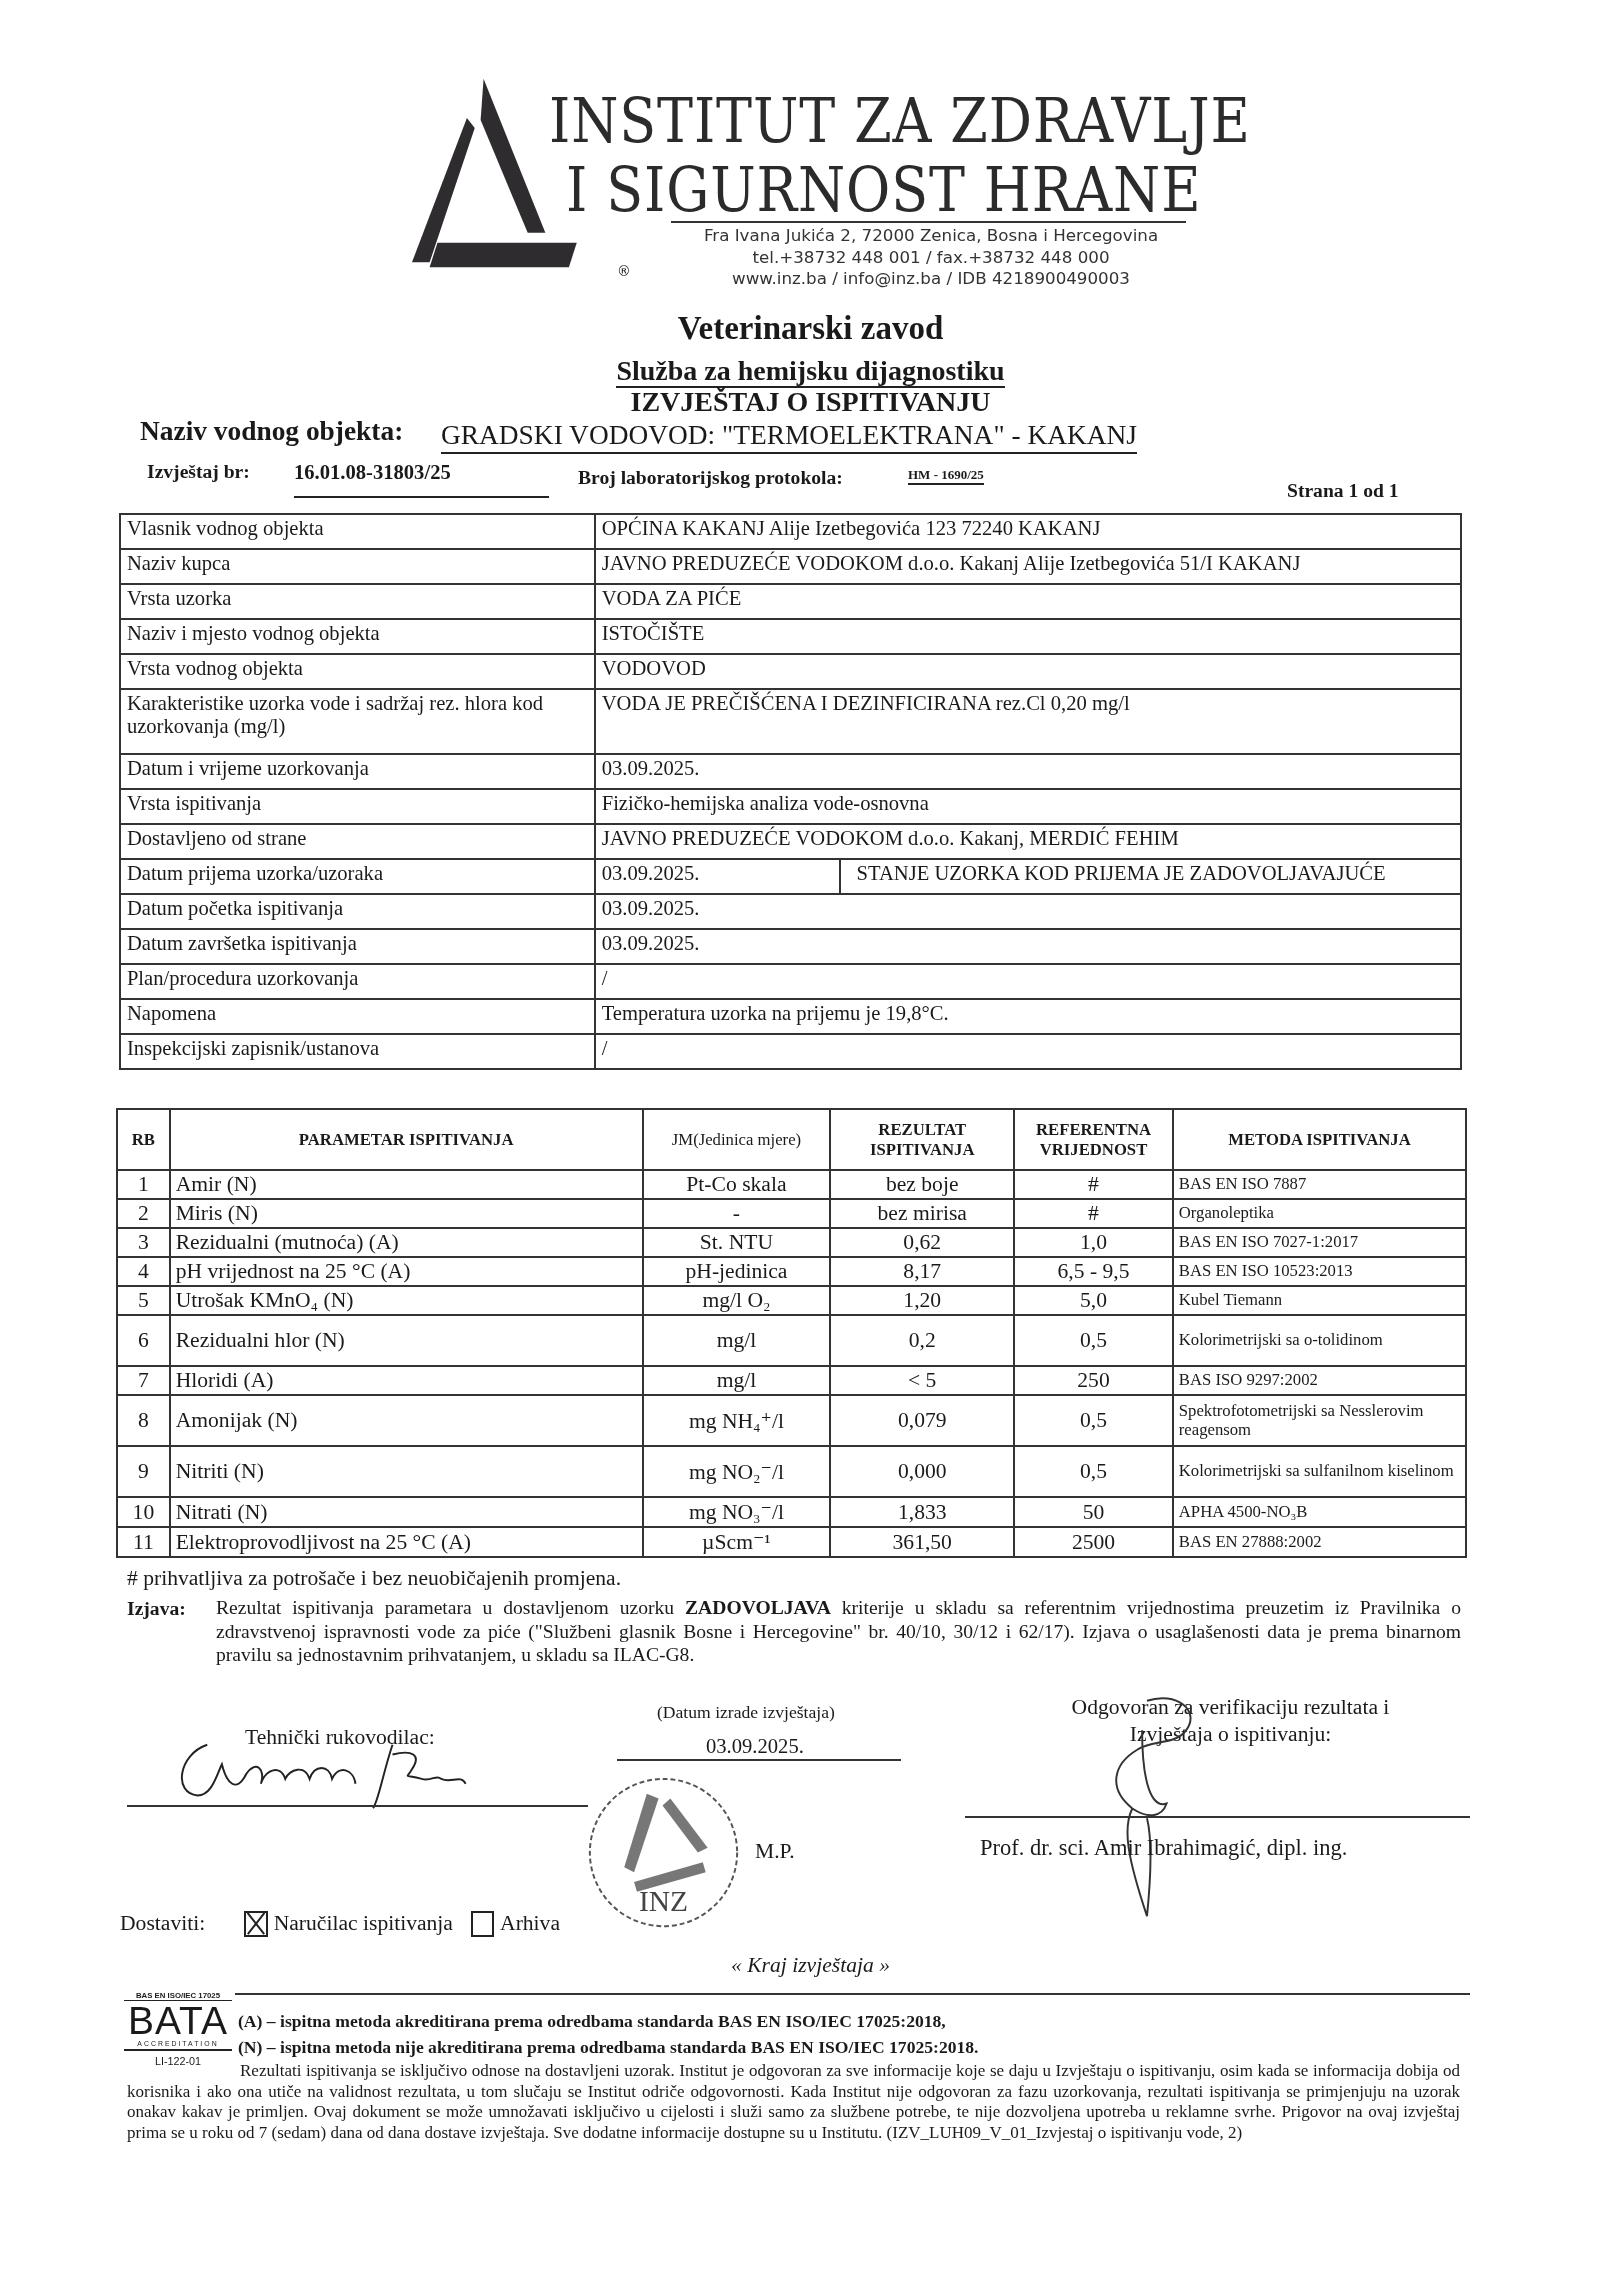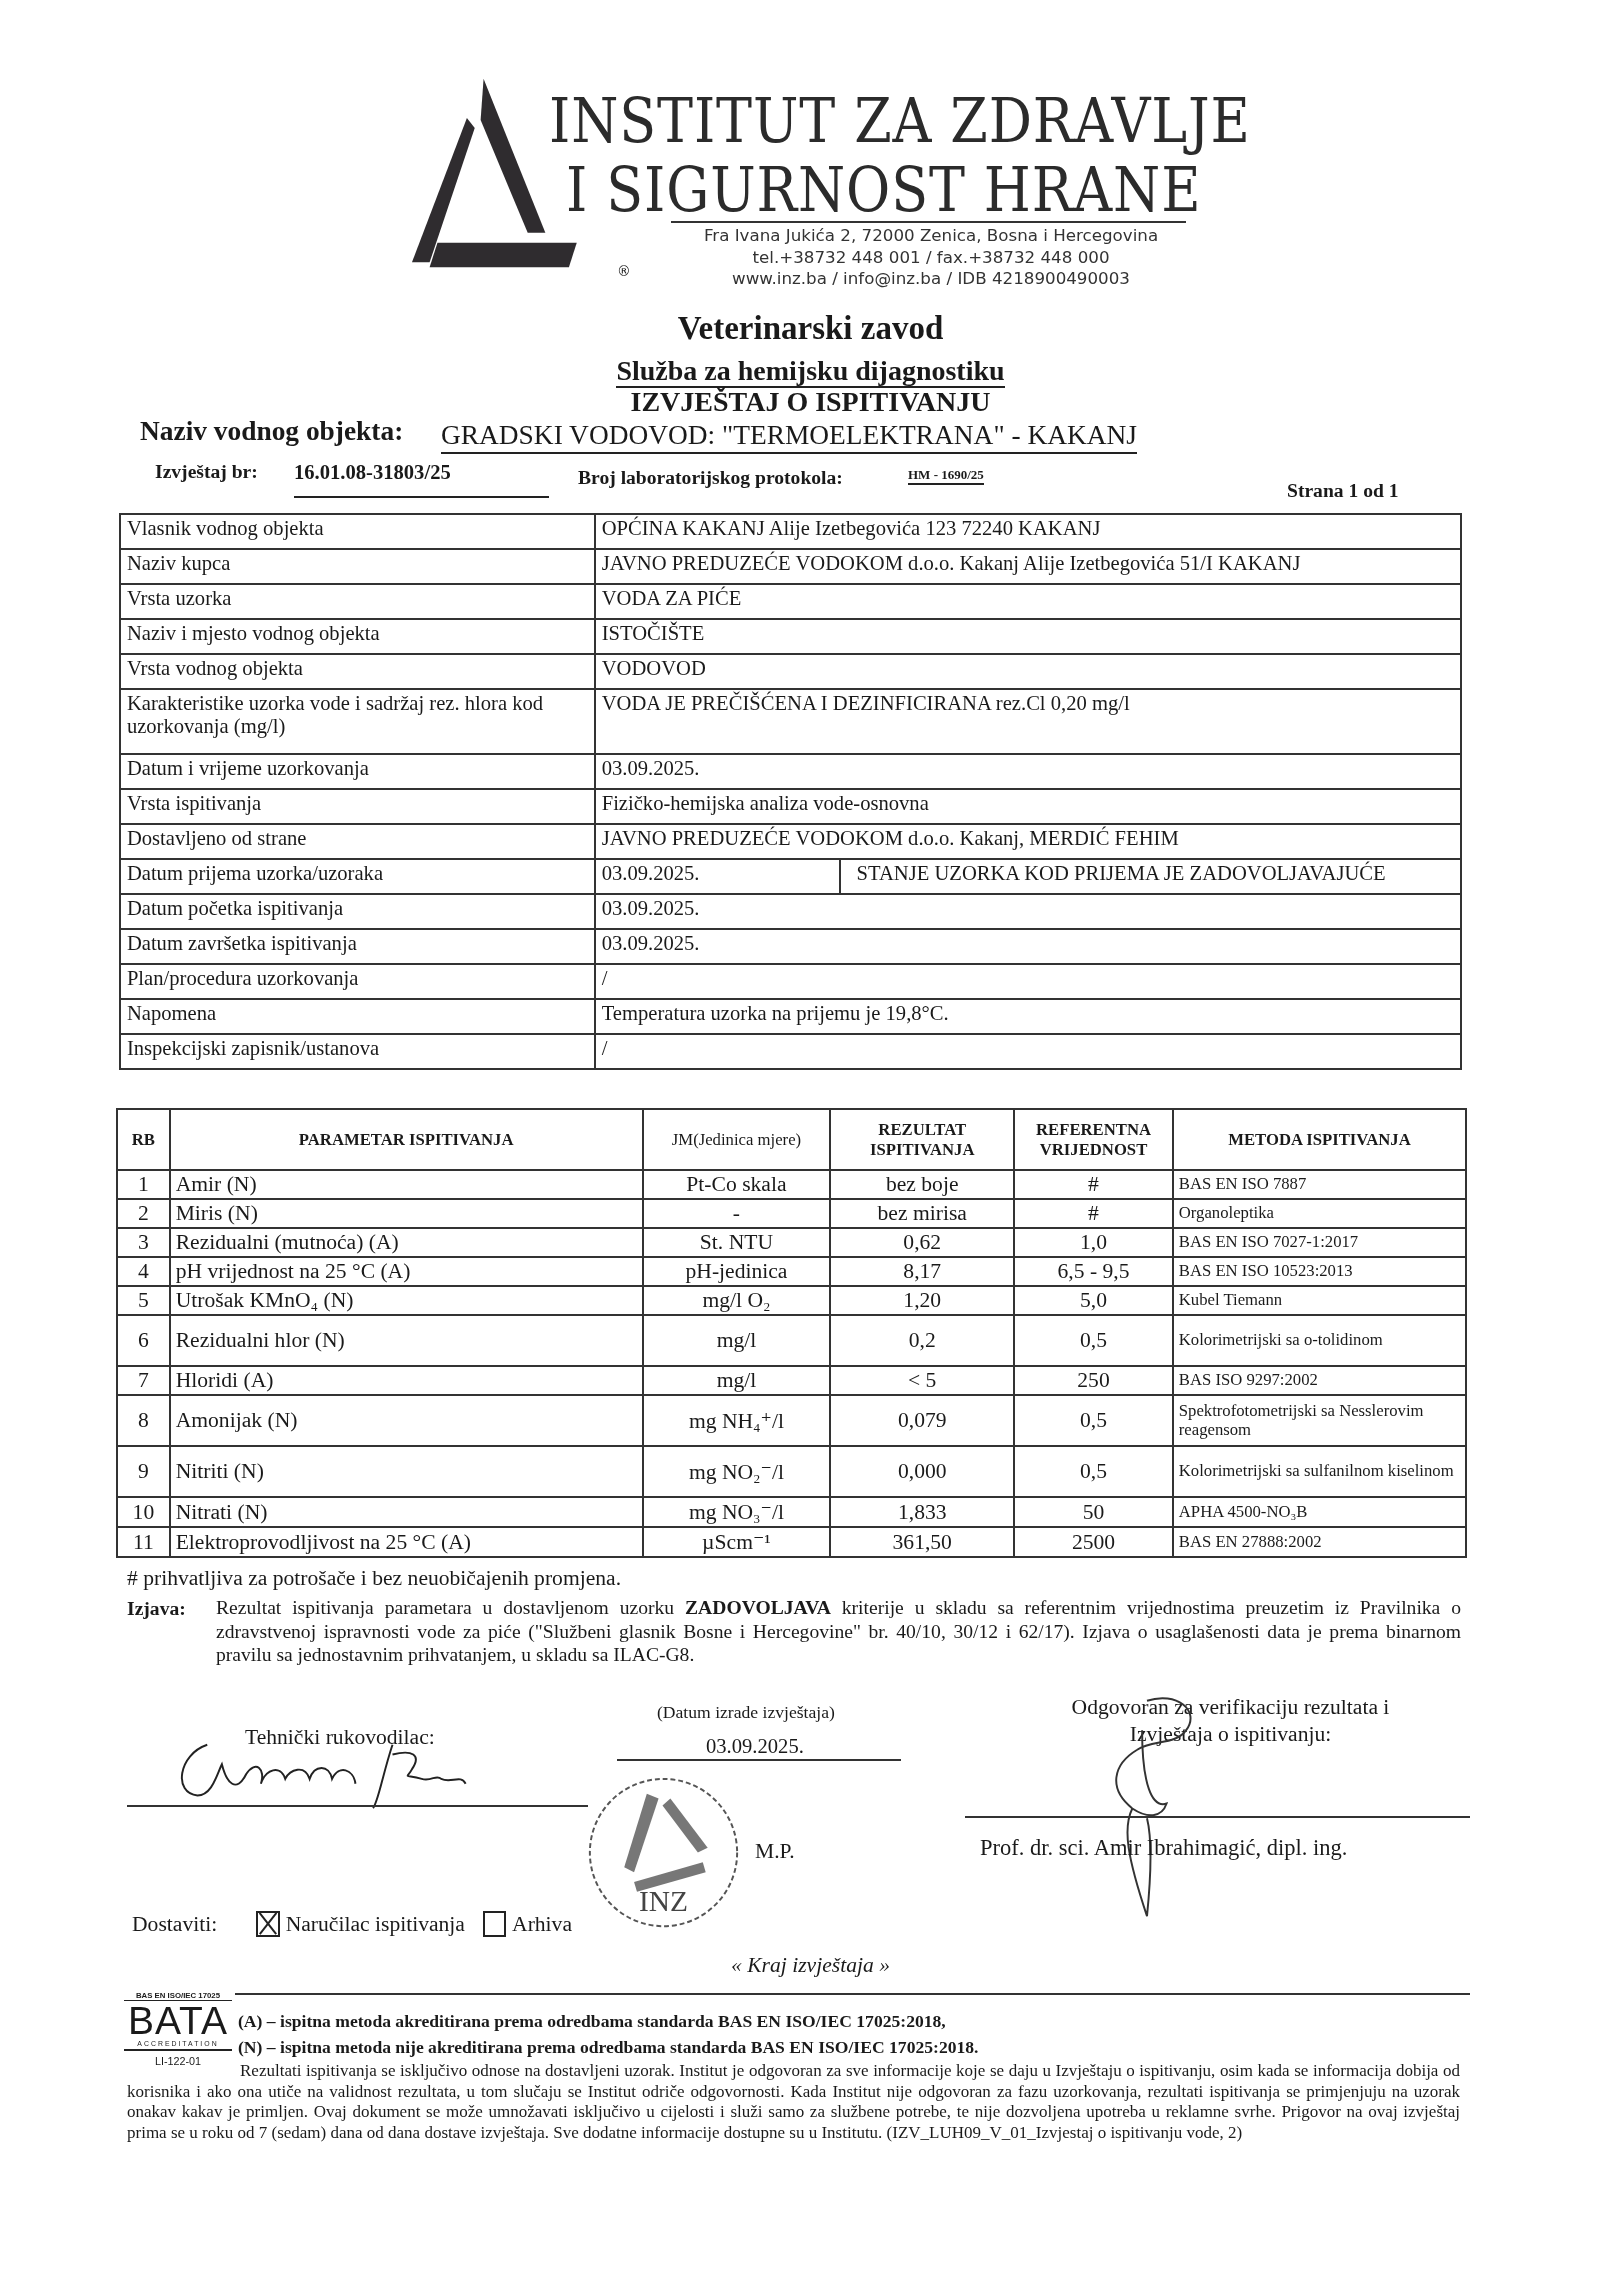--- a/index.html
+++ b/index.html
@@ -16,21 +16,21 @@
   .reg { position:absolute; left:617px; top:263px; font-size:13.7px; font-family:"DejaVu Sans",sans-serif; }
 
   
   .title-center { position:absolute; left:0; width:1621px; text-align:center; font-weight:bold; }
   .t1 { top:310px; font-size:33px; }
   .t2 { top:355px; font-size:28px; }
   .t2 span { border-bottom:2px solid #222; }
   .t3 { top:386px; font-size:28px; }
   .obj-label { position:absolute; left:140px; top:416px; font-size:27.4px; font-weight:bold; }
   .obj-value { position:absolute; left:441px; top:420px; font-size:27.4px; border-bottom:2px solid #222; padding-bottom:1px; }
-  .rep-label { position:absolute; left:147px; top:461px; font-size:19.6px; font-weight:bold;margin-left:8px; }
+  .rep-label { position:absolute; left:147px; top:461px; font-size:19.6px; font-weight:bold; }
   .rep-value { position:absolute; left:294px; top:461px; width:255px; font-size:20.6px; font-weight:bold; border-bottom:2px solid #222; padding-bottom:11.8px; }
   .proto-label { position:absolute; left:578px; top:467px; font-size:19.6px; font-weight:bold; }
   .proto-value { position:absolute; left:908px; top:467px; font-size:13px; font-weight:bold; border-bottom:2px solid #222; }
   .strana { position:absolute; left:1287px; top:480px; font-size:19.6px; font-weight:bold; }
 
   
   table { border-collapse:collapse; }
   .info { position:absolute; left:119px; top:513px; width:1343px; font-size:20.6px; }
   .info td { border:2px solid #333; padding:2px 5.9px 2px 5.9px; vertical-align:top; height:29px; }
   .info td.k { width:461px; }
@@ -55,21 +55,21 @@
   .izjava { position:absolute; left:216px; top:1596px; width:1245px; font-size:19.6px; line-height:23.5px; text-align:justify; }
   .sig-left-label { position:absolute; left:245px; top:1725px; font-size:21.6px; }
   .sig-date { position:absolute; left:706px; top:1735px; font-size:20.6px; }
   .sig-date-line { position:absolute; left:617px; top:1759px; width:284px; height:2px; background:#333; }
   .sig-date-caption { position:absolute; left:657px; top:1702px; font-size:17.6px; }
   .sig-left-line { position:absolute; left:127px; top:1805px; width:461px; height:2px; background:#333; }
   .mp { position:absolute; left:755px; top:1839px; font-size:21.6px; }
   .sig-right-label { position:absolute; left:1010px; top:1694px; width:441px; text-align:center; font-size:21.6px; line-height:27.4px; }
   .sig-right-line { position:absolute; left:965px; top:1816px; width:505px; height:2px; background:#333; }
   .sig-right-name { position:absolute; left:980px; top:1835px; font-size:22.5px; }
-  .dostaviti { position:absolute; left:132px; top:1911px; font-size:21.6px; display:flex; align-items:flex-end; gap:0; }
+  .dostaviti { position:absolute; left:120px; top:1911px; font-size:21.6px; display:flex; align-items:center; gap:0; }
   .cb { display:inline-block; width:19.6px; height:21.6px; border:2px solid #222; position:relative; margin:0 5.9px 0 0; vertical-align:middle; }
   .cb.checked::before, .cb.checked::after { content:""; position:absolute; left:8.8px; top:-2.9px; width:2px; height:27.4px; background:#222; }
   .cb.checked::before { transform:rotate(38deg); }
   .cb.checked::after { transform:rotate(-38deg); }
   .kraj { position:absolute; left:0; width:1621px; top:1953px; text-align:center; font-size:21.6px; font-style:italic; }
 
   
   .bata { position:absolute; left:124px; top:1991px; width:108px; text-align:center; font-family:"Liberation Sans","DejaVu Sans",sans-serif; }
   .bata .top { font-size:7.8px; font-weight:bold; border-bottom:1px solid #222; }
   .bata .big { font-size:39px; line-height:39px; letter-spacing:1px; }

